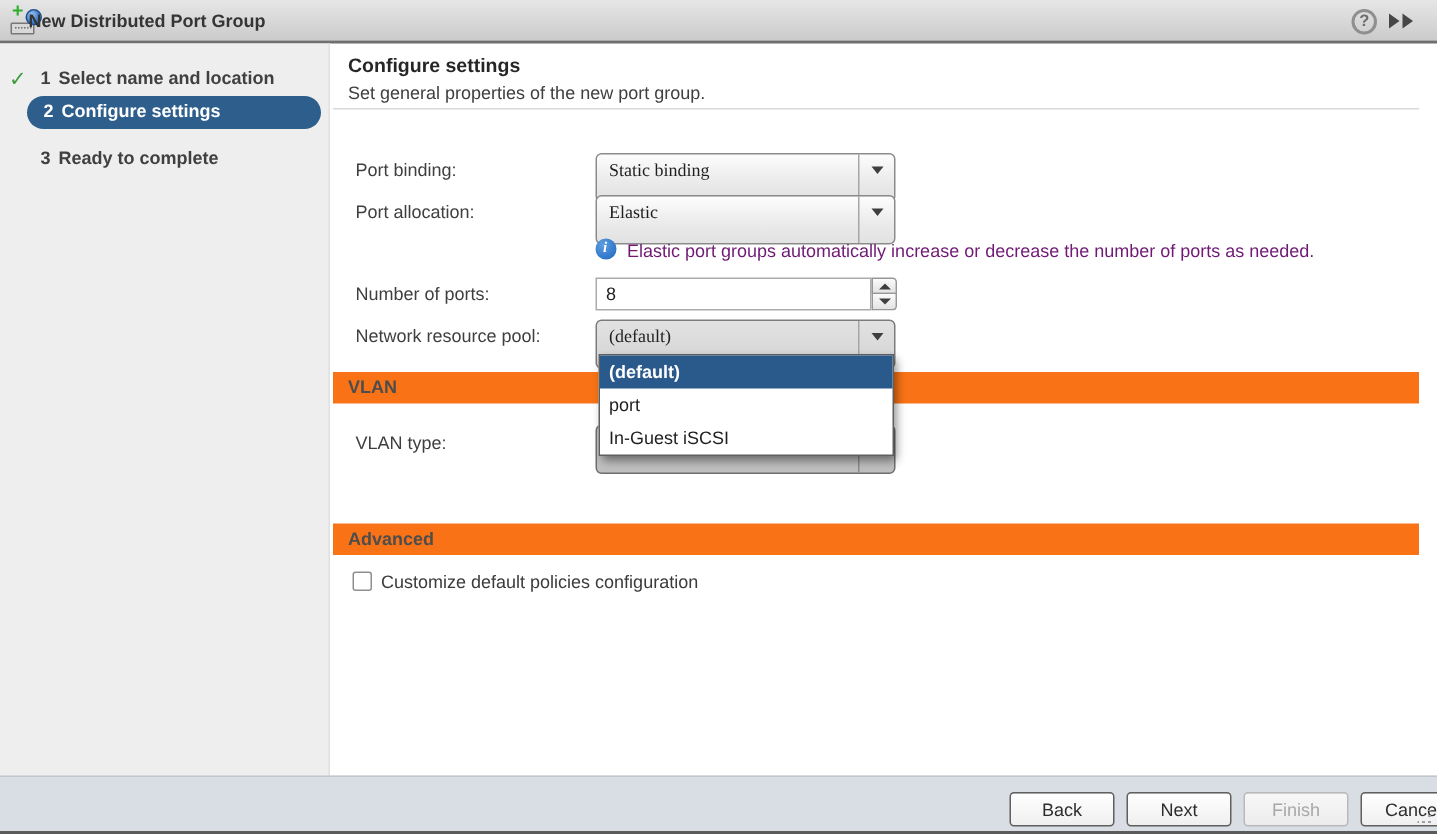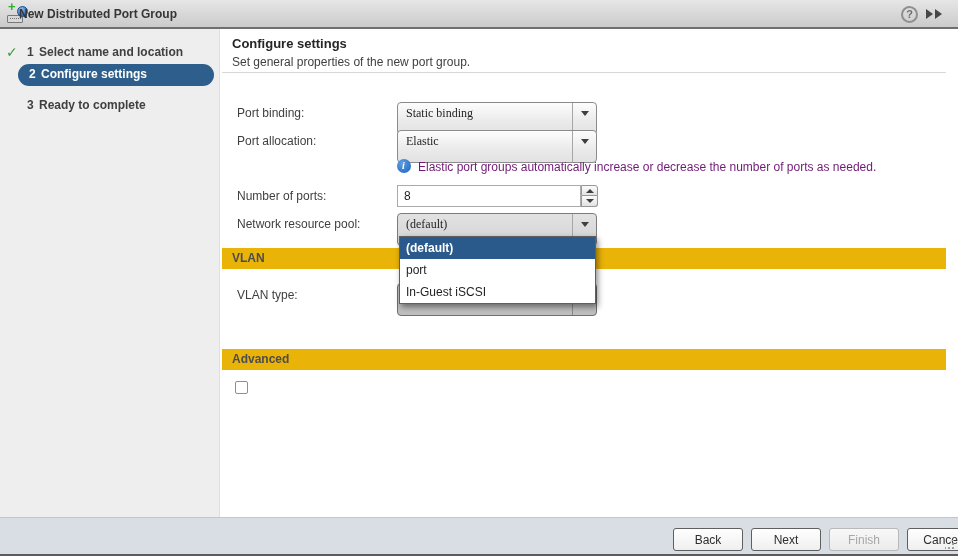--- a/index.html
+++ b/index.html
@@ -91,21 +91,21 @@
   .option { height:22px; line-height:22px; padding:0 6px; color:#1f1f1f; cursor:pointer; white-space:nowrap; }
   .option.selected { background:#2a5a8c; color:#ffffff; font-weight:bold; }
 
   
   .info-icon { position:absolute; left:397px; top:159px; width:14px; height:14px; border-radius:50%;
     background:radial-gradient(circle at 35% 30%, #5e9de0, #2f76c9 70%, #1f5ca8); }
   .info-icon span { position:absolute; left:5px; top:1px; color:#ffffff; font:bold italic 10px "Liberation Serif",serif; }
   .info-text { position:absolute; left:418px; top:160px; color:#701a75; }
 
   
-  .section-band { position:absolute; left:222px; width:724px; height:21px; background:#eab308;
+  .section-band { position:absolute; left:222px; width:724px; height:21px; background:#f97316;
     font-weight:bold; color:#4d4d4d; line-height:21px; padding-left:10px; }
 
   
   .checkbox { position:absolute; left:235px; top:381px; width:13px; height:13px;
     border:1px solid #8f8f8f; border-radius:2px; background:#ffffff; cursor:pointer; }
   .checkbox-label { position:absolute; left:254px; top:381px; color:#3b3b3b; }
 
   
   .footer { position:absolute; left:0; top:517px; width:958px; height:37px;
     background:#d9dde4; border-top:1px solid #c2c7cf; }
@@ -211,20 +211,21 @@
   </div>
 
   <div class="option-list">
     <div class="option selected">(default)</div>
     <div class="option">port</div>
     <div class="option">In-Guest iSCSI</div>
   </div>
 
   <div class="section-band" style="top:349px;">Advanced</div>
   <div class="checkbox"></div>
+  <div class="checkbox-label">Customize default policies configuration</div>
 
   <div class="footer">
     <button class="btn btn-back">Back</button>
     <button class="btn btn-next">Next</button>
     <button class="btn btn-finish disabled" disabled="">Finish</button>
     <button class="btn btn-cancel">Cancel</button>
     <div class="resize-grip"></div>
   </div>
   <div class="bottom-strip"></div>
 

